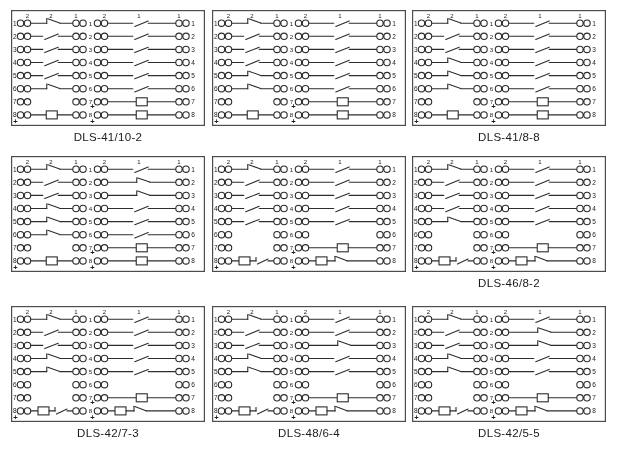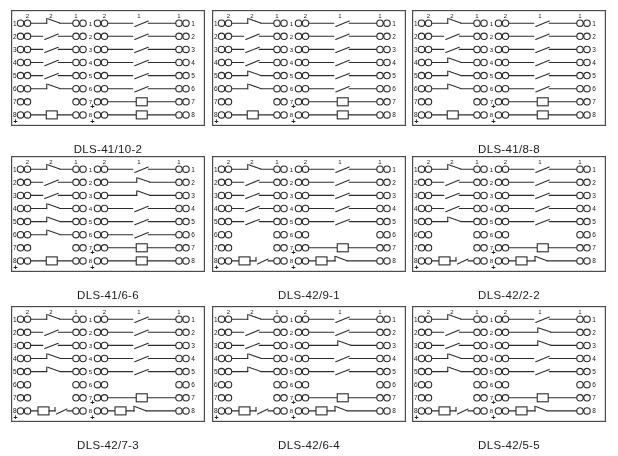--- a/index.html
+++ b/index.html
@@ -4,21 +4,21 @@
 <style>
   html,body{margin:0;padding:0;background:#ffffff;}
   body{font-family:"Liberation Sans",sans-serif;}
   .sheet{position:relative;width:618px;height:456px;background:#ffffff;overflow:hidden;}
   .cell{position:absolute;width:194px;}
   .panel-svg{display:block;}
   .caption{
     text-align:center;
     font-size:11.5px;
     color:#1a1a1a;
-    margin-top:17px;
+    margin-top:5px;
     letter-spacing:0.3px;
     font-family:"Liberation Sans",sans-serif;
   }
 </style>
 </head>
 <body>
 
 <div class="sheet">
   <div class="cell" style="left:11px;top:10px">
     <svg class="panel-svg" width="194" height="116" viewBox="0 0 194 116">
@@ -810,21 +810,20 @@
         <text x="16.5" y="8.4" font-size="6" text-anchor="middle" fill="#1a1a1a" font-family="&quot;Liberation Sans&quot;, sans-serif">2</text>
         <text x="40" y="7.6" font-size="6" text-anchor="middle" fill="#1a1a1a" font-family="&quot;Liberation Sans&quot;, sans-serif">2</text>
         <text x="65" y="8.4" font-size="6" text-anchor="middle" fill="#1a1a1a" font-family="&quot;Liberation Sans&quot;, sans-serif">1</text>
         <text x="93.5" y="8.4" font-size="6" text-anchor="middle" fill="#1a1a1a" font-family="&quot;Liberation Sans&quot;, sans-serif">2</text>
         <text x="128" y="7.6" font-size="6" text-anchor="middle" fill="#1a1a1a" font-family="&quot;Liberation Sans&quot;, sans-serif">1</text>
         <text x="168" y="8.4" font-size="6" text-anchor="middle" fill="#1a1a1a" font-family="&quot;Liberation Sans&quot;, sans-serif">1</text>
         <text x="4.5" y="114.10000000000001" font-size="7.5" text-anchor="middle" fill="#1a1a1a" font-family="&quot;Liberation Sans&quot;, sans-serif" font-weight="700">+</text>
         <text x="81.5" y="98.6" font-size="7.5" text-anchor="middle" fill="#1a1a1a" font-family="&quot;Liberation Sans&quot;, sans-serif" font-weight="700">+</text>
         <text x="81.5" y="114.10000000000001" font-size="7.5" text-anchor="middle" fill="#1a1a1a" font-family="&quot;Liberation Sans&quot;, sans-serif" font-weight="700">+</text>
       </svg>
-    <div class="caption">DLS-41/6-6</div>
   </div>
   <div class="cell" style="left:212px;top:156px">
     <svg class="panel-svg" width="194" height="116" viewBox="0 0 194 116">
         <rect x="0.6" y="0.6" width="192.8" height="114.8" fill="#ffffff" stroke="#4d4d4d" stroke-width="1.2"></rect>
         <g>
           <circle cx="9.5" cy="13.2" r="3.2" fill="#ffffff" stroke="#2d2d2d" stroke-width="1.1"></circle>
           <circle cx="16.5" cy="13.2" r="3.2" fill="#ffffff" stroke="#2d2d2d" stroke-width="1.1"></circle>
           <circle cx="65" cy="13.2" r="3.2" fill="#ffffff" stroke="#2d2d2d" stroke-width="1.1"></circle>
           <circle cx="72" cy="13.2" r="3.2" fill="#ffffff" stroke="#2d2d2d" stroke-width="1.1"></circle>
           <line x1="12.7" y1="13.2" x2="13.3" y2="13.2" stroke="#2d2d2d" stroke-width="1.1" stroke-linecap="round"></line>
@@ -1007,21 +1006,20 @@
         <text x="16.5" y="8.4" font-size="6" text-anchor="middle" fill="#1a1a1a" font-family="&quot;Liberation Sans&quot;, sans-serif">2</text>
         <text x="40" y="7.6" font-size="6" text-anchor="middle" fill="#1a1a1a" font-family="&quot;Liberation Sans&quot;, sans-serif">2</text>
         <text x="65" y="8.4" font-size="6" text-anchor="middle" fill="#1a1a1a" font-family="&quot;Liberation Sans&quot;, sans-serif">1</text>
         <text x="93.5" y="8.4" font-size="6" text-anchor="middle" fill="#1a1a1a" font-family="&quot;Liberation Sans&quot;, sans-serif">2</text>
         <text x="128" y="7.6" font-size="6" text-anchor="middle" fill="#1a1a1a" font-family="&quot;Liberation Sans&quot;, sans-serif">1</text>
         <text x="168" y="8.4" font-size="6" text-anchor="middle" fill="#1a1a1a" font-family="&quot;Liberation Sans&quot;, sans-serif">1</text>
         <text x="4.5" y="114.10000000000001" font-size="7.5" text-anchor="middle" fill="#1a1a1a" font-family="&quot;Liberation Sans&quot;, sans-serif" font-weight="700">+</text>
         <text x="81.5" y="98.6" font-size="7.5" text-anchor="middle" fill="#1a1a1a" font-family="&quot;Liberation Sans&quot;, sans-serif" font-weight="700">+</text>
         <text x="81.5" y="114.10000000000001" font-size="7.5" text-anchor="middle" fill="#1a1a1a" font-family="&quot;Liberation Sans&quot;, sans-serif" font-weight="700">+</text>
       </svg>
-    <div class="caption">DLS-42/9-1</div>
   </div>
   <div class="cell" style="left:412px;top:156px">
     <svg class="panel-svg" width="194" height="116" viewBox="0 0 194 116">
         <rect x="0.6" y="0.6" width="192.8" height="114.8" fill="#ffffff" stroke="#4d4d4d" stroke-width="1.2"></rect>
         <g>
           <circle cx="9.5" cy="13.2" r="3.2" fill="#ffffff" stroke="#2d2d2d" stroke-width="1.1"></circle>
           <circle cx="16.5" cy="13.2" r="3.2" fill="#ffffff" stroke="#2d2d2d" stroke-width="1.1"></circle>
           <circle cx="65" cy="13.2" r="3.2" fill="#ffffff" stroke="#2d2d2d" stroke-width="1.1"></circle>
           <circle cx="72" cy="13.2" r="3.2" fill="#ffffff" stroke="#2d2d2d" stroke-width="1.1"></circle>
           <line x1="12.7" y1="13.2" x2="13.3" y2="13.2" stroke="#2d2d2d" stroke-width="1.1" stroke-linecap="round"></line>
@@ -1205,21 +1203,21 @@
         <text x="16.5" y="8.4" font-size="6" text-anchor="middle" fill="#1a1a1a" font-family="&quot;Liberation Sans&quot;, sans-serif">2</text>
         <text x="40" y="7.6" font-size="6" text-anchor="middle" fill="#1a1a1a" font-family="&quot;Liberation Sans&quot;, sans-serif">2</text>
         <text x="65" y="8.4" font-size="6" text-anchor="middle" fill="#1a1a1a" font-family="&quot;Liberation Sans&quot;, sans-serif">1</text>
         <text x="93.5" y="8.4" font-size="6" text-anchor="middle" fill="#1a1a1a" font-family="&quot;Liberation Sans&quot;, sans-serif">2</text>
         <text x="128" y="7.6" font-size="6" text-anchor="middle" fill="#1a1a1a" font-family="&quot;Liberation Sans&quot;, sans-serif">1</text>
         <text x="168" y="8.4" font-size="6" text-anchor="middle" fill="#1a1a1a" font-family="&quot;Liberation Sans&quot;, sans-serif">1</text>
         <text x="4.5" y="114.10000000000001" font-size="7.5" text-anchor="middle" fill="#1a1a1a" font-family="&quot;Liberation Sans&quot;, sans-serif" font-weight="700">+</text>
         <text x="81.5" y="98.6" font-size="7.5" text-anchor="middle" fill="#1a1a1a" font-family="&quot;Liberation Sans&quot;, sans-serif" font-weight="700">+</text>
         <text x="81.5" y="114.10000000000001" font-size="7.5" text-anchor="middle" fill="#1a1a1a" font-family="&quot;Liberation Sans&quot;, sans-serif" font-weight="700">+</text>
       </svg>
-    <div class="caption">DLS-42/2-2</div>
+    <div class="caption">DLS-46/8-2</div>
   </div>
 
   <div class="cell" style="left:11px;top:306px">
     <svg class="panel-svg" width="194" height="116" viewBox="0 0 194 116">
         <rect x="0.6" y="0.6" width="192.8" height="114.8" fill="#ffffff" stroke="#4d4d4d" stroke-width="1.2"></rect>
         <g>
           <circle cx="9.5" cy="13.2" r="3.2" fill="#ffffff" stroke="#2d2d2d" stroke-width="1.1"></circle>
           <circle cx="16.5" cy="13.2" r="3.2" fill="#ffffff" stroke="#2d2d2d" stroke-width="1.1"></circle>
           <circle cx="65" cy="13.2" r="3.2" fill="#ffffff" stroke="#2d2d2d" stroke-width="1.1"></circle>
           <circle cx="72" cy="13.2" r="3.2" fill="#ffffff" stroke="#2d2d2d" stroke-width="1.1"></circle>
@@ -1605,21 +1603,21 @@
         <text x="16.5" y="8.4" font-size="6" text-anchor="middle" fill="#1a1a1a" font-family="&quot;Liberation Sans&quot;, sans-serif">2</text>
         <text x="40" y="7.6" font-size="6" text-anchor="middle" fill="#1a1a1a" font-family="&quot;Liberation Sans&quot;, sans-serif">2</text>
         <text x="65" y="8.4" font-size="6" text-anchor="middle" fill="#1a1a1a" font-family="&quot;Liberation Sans&quot;, sans-serif">1</text>
         <text x="93.5" y="8.4" font-size="6" text-anchor="middle" fill="#1a1a1a" font-family="&quot;Liberation Sans&quot;, sans-serif">2</text>
         <text x="128" y="7.6" font-size="6" text-anchor="middle" fill="#1a1a1a" font-family="&quot;Liberation Sans&quot;, sans-serif">1</text>
         <text x="168" y="8.4" font-size="6" text-anchor="middle" fill="#1a1a1a" font-family="&quot;Liberation Sans&quot;, sans-serif">1</text>
         <text x="4.5" y="114.10000000000001" font-size="7.5" text-anchor="middle" fill="#1a1a1a" font-family="&quot;Liberation Sans&quot;, sans-serif" font-weight="700">+</text>
         <text x="81.5" y="98.6" font-size="7.5" text-anchor="middle" fill="#1a1a1a" font-family="&quot;Liberation Sans&quot;, sans-serif" font-weight="700">+</text>
         <text x="81.5" y="114.10000000000001" font-size="7.5" text-anchor="middle" fill="#1a1a1a" font-family="&quot;Liberation Sans&quot;, sans-serif" font-weight="700">+</text>
       </svg>
-    <div class="caption">DLS-42/6-4</div>
+    <div class="caption">DLS-48/6-4</div>
   </div>
   <div class="cell" style="left:412px;top:306px">
     <svg class="panel-svg" width="194" height="116" viewBox="0 0 194 116">
         <rect x="0.6" y="0.6" width="192.8" height="114.8" fill="#ffffff" stroke="#4d4d4d" stroke-width="1.2"></rect>
         <g>
           <circle cx="9.5" cy="13.2" r="3.2" fill="#ffffff" stroke="#2d2d2d" stroke-width="1.1"></circle>
           <circle cx="16.5" cy="13.2" r="3.2" fill="#ffffff" stroke="#2d2d2d" stroke-width="1.1"></circle>
           <circle cx="65" cy="13.2" r="3.2" fill="#ffffff" stroke="#2d2d2d" stroke-width="1.1"></circle>
           <circle cx="72" cy="13.2" r="3.2" fill="#ffffff" stroke="#2d2d2d" stroke-width="1.1"></circle>
           <line x1="12.7" y1="13.2" x2="13.3" y2="13.2" stroke="#2d2d2d" stroke-width="1.1" stroke-linecap="round"></line>

